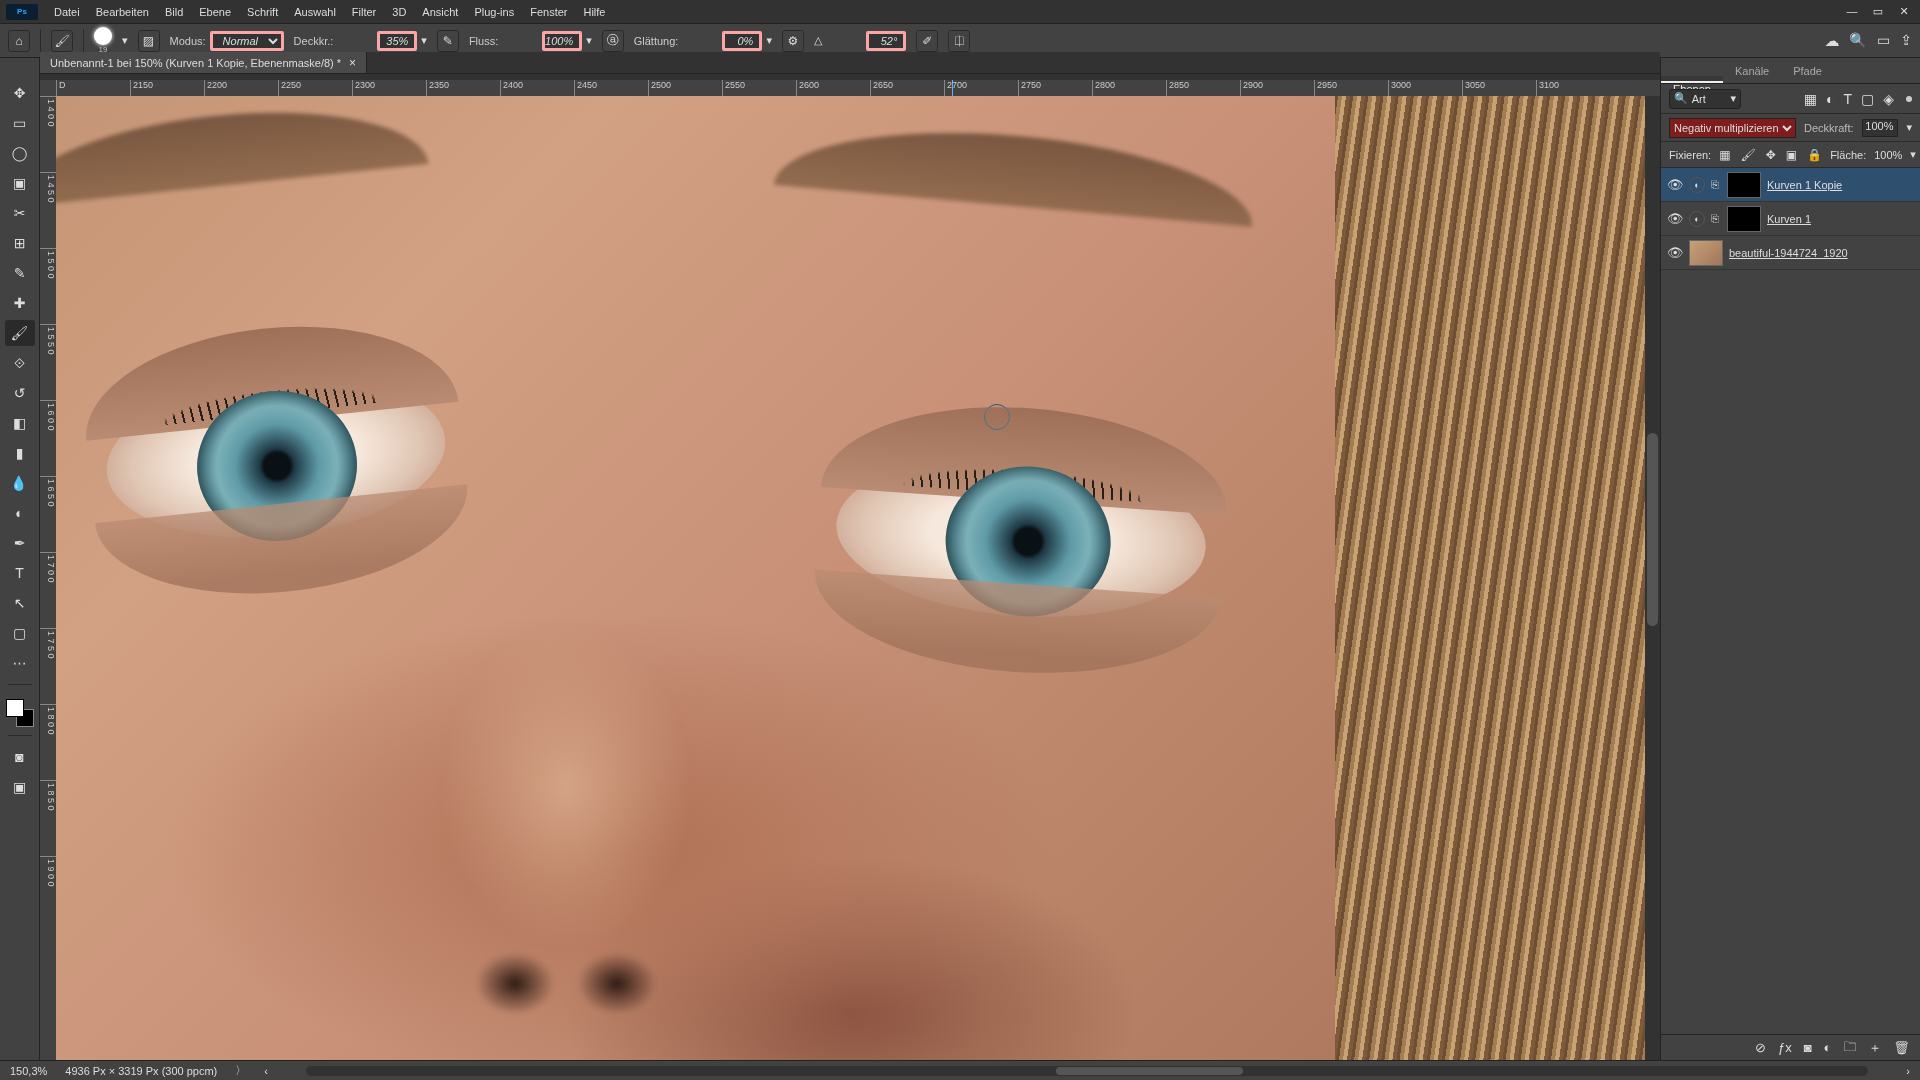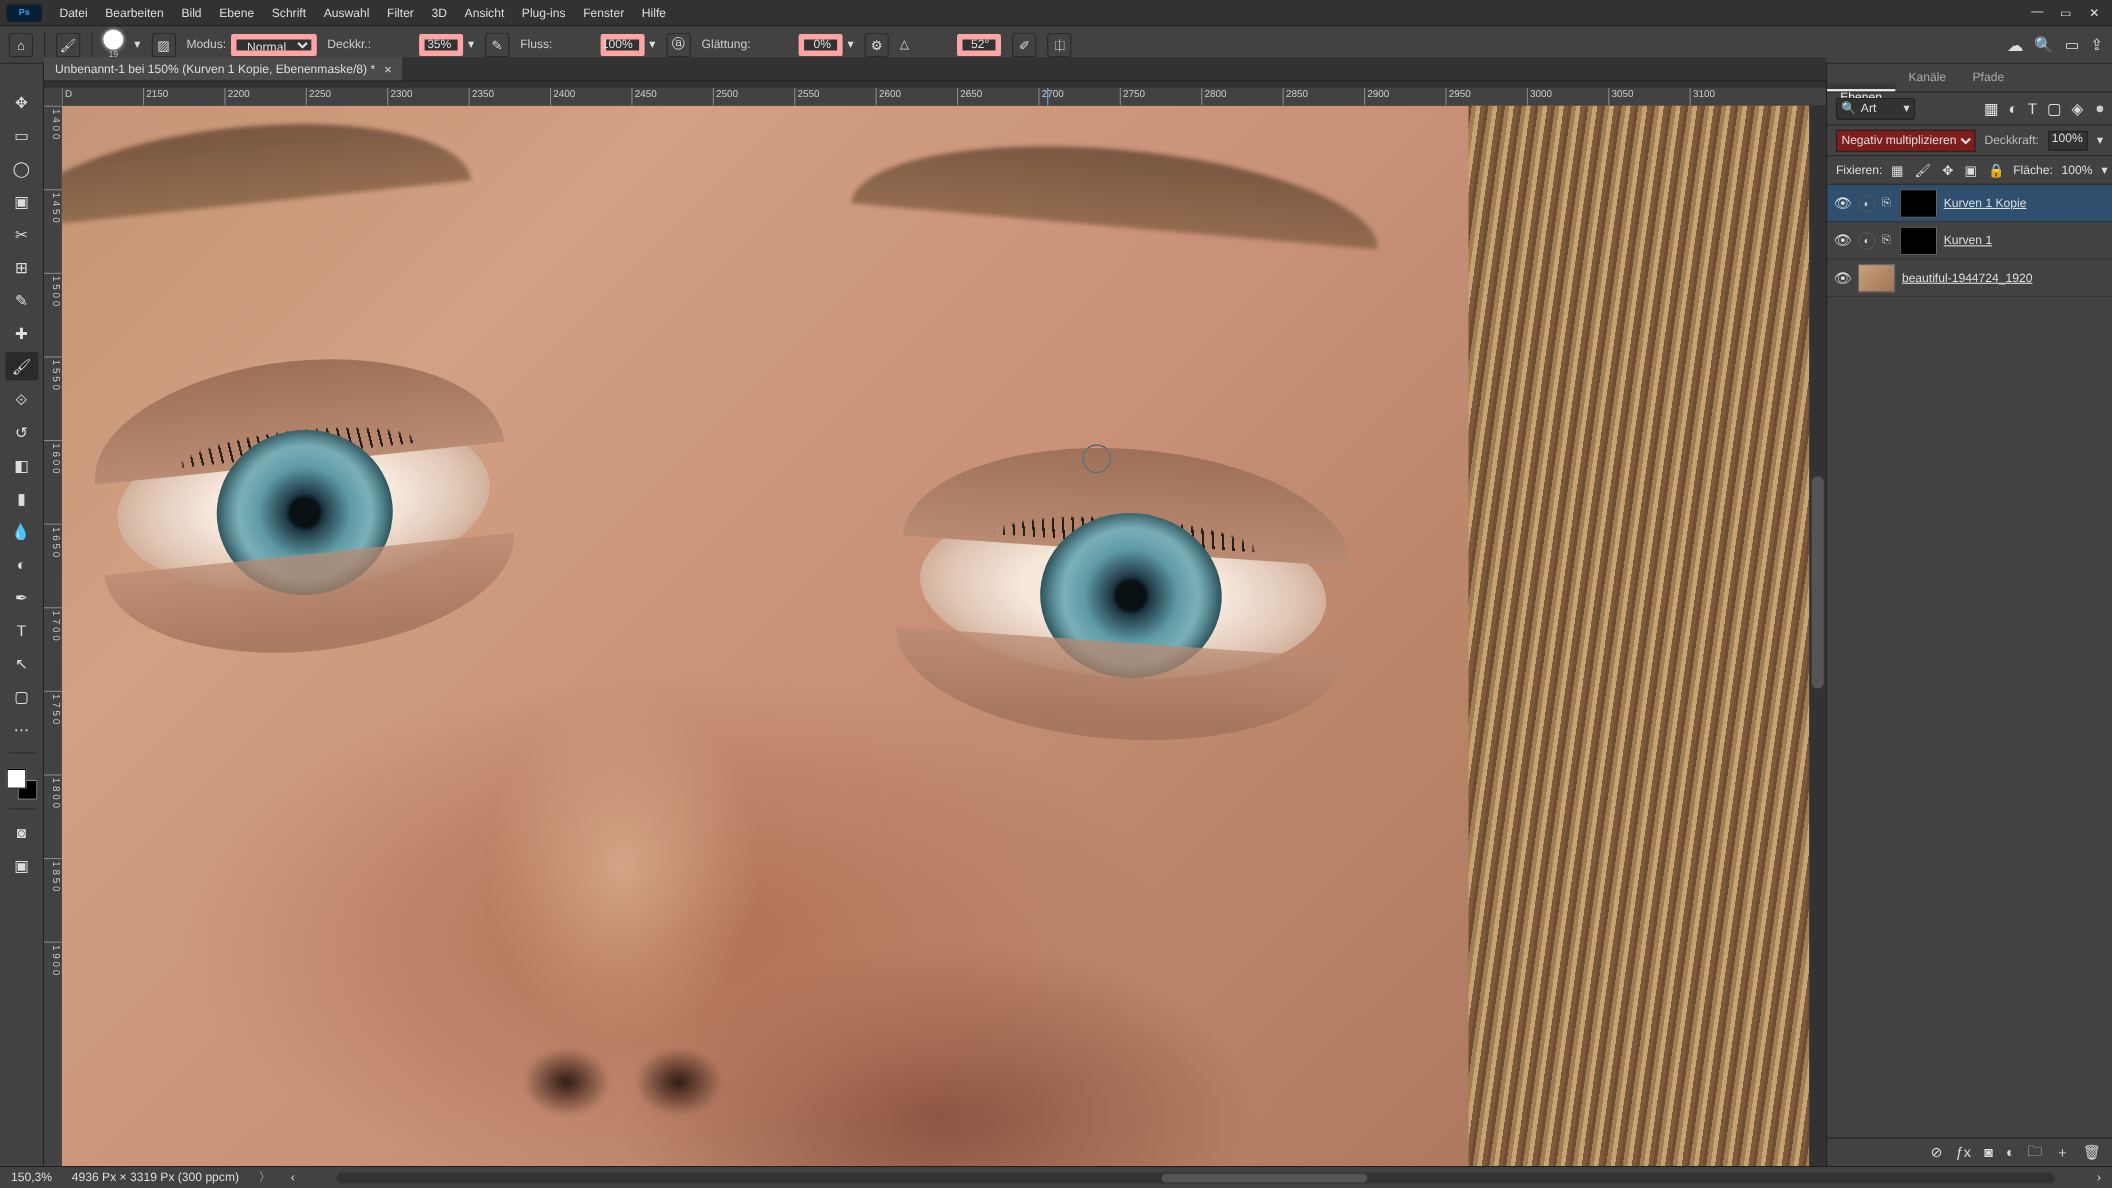--- a/index.html
+++ b/index.html
@@ -10,21 +10,21 @@
 .menubar .ps-logo { width: 32px; height: 16px; background: #0b1f33; color: #2fa3ff; font-weight: bold; font-size: 8px; display: flex; align-items: center; justify-content: center; border-radius: 2px; margin-right: 8px; }
 .menubar .menu-item { padding: 0 8px; line-height: 24px; cursor: default; }
 .menubar .win-controls { margin-left: auto; display: flex; gap: 14px; padding-right: 4px; }
 .menubar .win-controls span { width: 12px; text-align: center; }
 
 
 .options-bar { height: 34px; background: #424242; display: flex; align-items: center; padding: 0 8px; gap: 10px; border-bottom: 1px solid #222; }
 .options-bar .opt-btn { width: 22px; height: 22px; background: #424242; border: 1px solid #2a2a2a; border-radius: 3px; display: flex; align-items: center; justify-content: center; font-size: 12px; }
 .options-bar .opt-group { display: flex; align-items: center; gap: 4px; }
 .options-bar .opt-label { color: #ccc; }
-.options-bar select, .options-bar .opt-field { background: #323232; border: 5px solid #fca5a5; color: #ddd; height: 20px; padding: 0 6px; border-radius: 2px; }
+.options-bar select, .options-bar .opt-field { background: #323232; border: 3px solid #fca5a5; color: #ddd; height: 20px; padding: 0 6px; border-radius: 2px; font-style: italic; }
 .options-bar .opt-field { width: 40px; text-align: right; display: inline-flex; align-items: center; justify-content: flex-end; margin-left: 40px; }
 .options-bar .divider { width: 1px; height: 24px; background: #2a2a2a; }
 .options-bar .right { margin-left: auto; display: flex; gap: 10px; }
 .brush-swatch { display:flex; flex-direction:column; align-items:center; }
 .brush-swatch .dot { width:18px; height:18px; border-radius:50%; background:#fff; box-shadow:0 0 4px #fff; }
 .brush-swatch .sz { font-size:8px; color:#bbb; }
 
 
 .doc-tab-strip { position:absolute; top:52px; left:40px; right:260px; height:22px; background:#323232; border-bottom:1px solid #222; display:flex; }
 .doc-tab { background:#4a4a4a; padding:0 10px; line-height:22px; color:#eee; border-right:1px solid #222; display:flex; gap:8px; align-items:center; }

